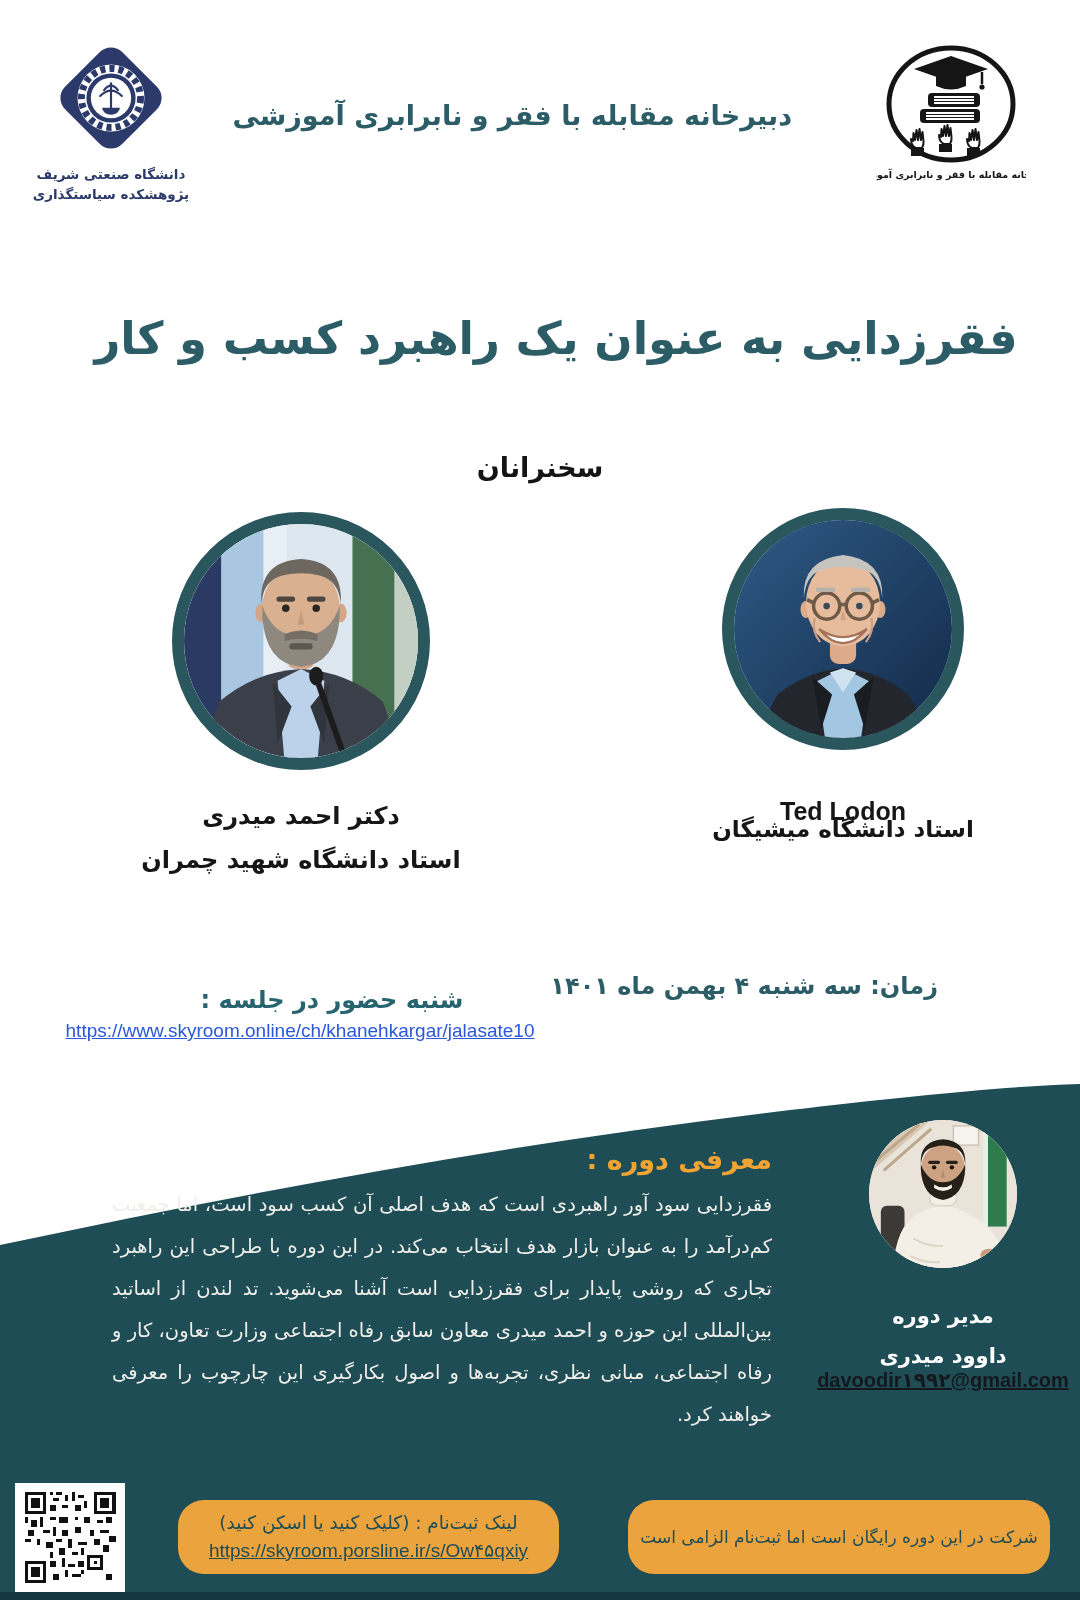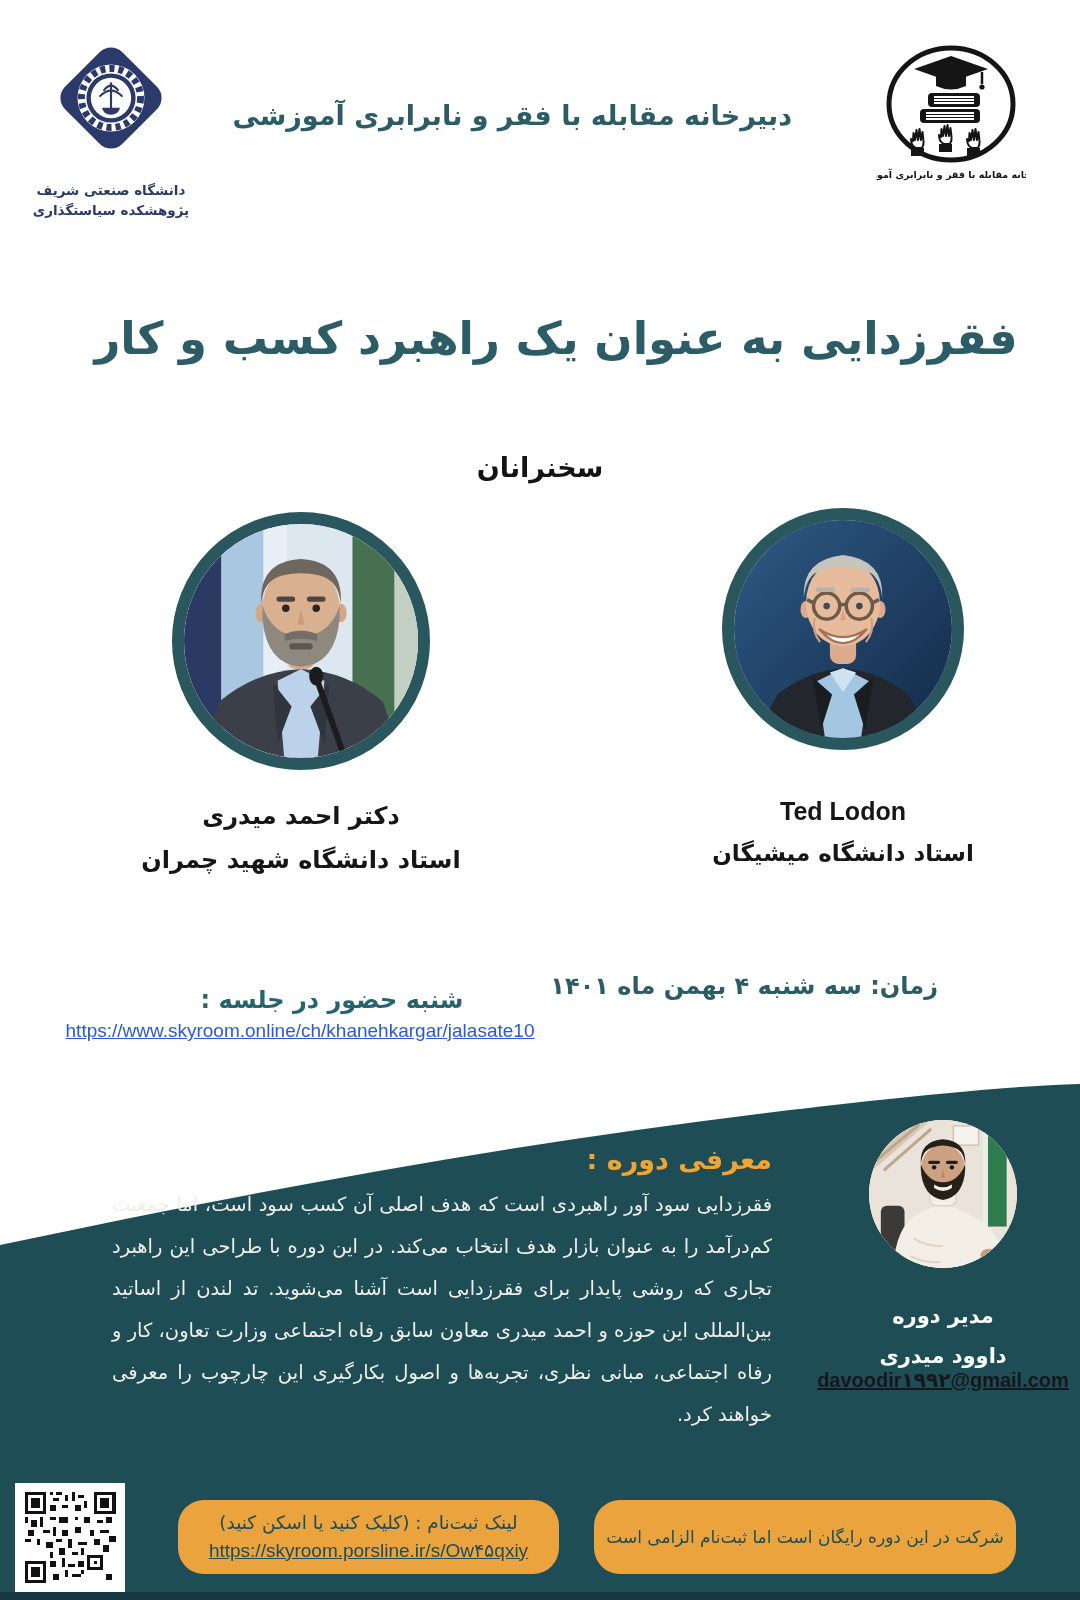--- a/index.html
+++ b/index.html
@@ -3,41 +3,41 @@
 <meta charset="utf-8">
 <style>
   html,body{margin:0;padding:0;background:#888;}
   .poster{
     position:relative;width:1080px;height:1600px;background:#ffffff;
     overflow:hidden;font-family:"DejaVu Sans",sans-serif;margin:0 auto;
   }
   
   .uni-logo-block{position:absolute;left:28px;top:34px;width:166px;text-align:center;}
   .uni-logo-block svg{display:block;margin:0 auto;}
-  .uni-name{direction:rtl;color:#2b3a6b;font-weight:bold;font-size:13.5px;line-height:1.5;margin-top:18px;}
+  .uni-name{direction:rtl;color:#2b3a6b;font-weight:bold;font-size:13.5px;line-height:1.5;margin-top:2px;}
   .org-lines{position:absolute;right:288px;top:102px;direction:rtl;text-align:right;
     color:#2c5d66;font-weight:bold;font-size:27px;line-height:1.0;}
   .org-lines .l1{margin-bottom:30px;}
   .sec-logo{position:absolute;left:876px;top:40px;width:150px;}
   
   .event-title{position:absolute;left:0;right:0;top:312px;text-align:center;direction:rtl;
     color:#2c5d66;font-weight:bold;font-size:45px;white-space:nowrap;padding-left:32px;}
   .speakers-heading{position:absolute;left:0;right:0;top:452px;text-align:center;direction:rtl;
     color:#141414;font-weight:bold;font-size:27px;}
   .photo-ring{position:absolute;border-radius:50%;overflow:hidden;border:12px solid #2a565e;box-sizing:border-box;background:#dfe6ee;}
   .photo-ring svg{display:block;width:100%;height:100%;}
   .ring-left{left:172px;top:512px;width:258px;height:258px;}
   .ring-right{left:722px;top:508px;width:242px;height:242px;}
   .speaker-name{position:absolute;width:320px;text-align:center;font-weight:bold;color:#161616;}
   .name-fa{direction:rtl;font-size:24px;}
   .name-en{font-family:"Liberation Sans",sans-serif;font-size:25px;}
   .nm1{left:141px;top:802px;}
   .af1{left:141px;top:846px;}
   .nm2{left:683px;top:797px;}
-  .af2{left:683px;top:840px;font-size:23px;}
+  .af2{left:683px;top:816px;font-size:23px;}
   
   .session-time{position:absolute;right:142px;top:972px;direction:rtl;color:#2c5d66;font-weight:bold;font-size:24px;}
   .link-label{position:absolute;left:182px;top:986px;width:300px;text-align:center;direction:rtl;
     color:#27646f;font-weight:bold;font-size:24px;}
   .link-url{position:absolute;left:20px;top:1020px;width:560px;text-align:center;
     font-family:"Liberation Sans","DejaVu Sans",sans-serif;font-size:19px;color:#2b58d9;
     text-decoration:underline;cursor:pointer;}
   
   .curve-svg{position:absolute;left:0;top:1060px;width:1080px;height:540px;}
   .bottom-strip{position:absolute;left:0;top:1592px;width:1080px;height:8px;background:#153741;}
@@ -51,21 +51,21 @@
   .mgr-name{margin-top:16px;direction:rtl;color:#ffffff;font-weight:bold;font-size:21px;}
   .mgr-email{font-family:"Liberation Sans","DejaVu Sans",sans-serif;
     color:#14181c;font-weight:bold;font-size:20px;text-decoration:underline;cursor:pointer;}
   
   .qr-box{position:absolute;left:15px;top:1483px;width:110px;height:109px;background:#ffffff;
     padding:9px;box-sizing:border-box;}
   .qr-box svg{display:block;width:100%;height:100%;}
   .btn{position:absolute;top:1500px;height:74px;background:#eba33d;border-radius:26px;
     display:flex;flex-direction:column;align-items:center;justify-content:center;box-sizing:border-box;}
   .btn-register{left:178px;width:381px;cursor:pointer;}
-  .btn-note{left:594px;width:422px;align-items:center;}
+  .btn-note{left:628px;width:422px;align-items:center;}
   .btn-line{direction:rtl;color:#1e4d56;font-size:18.5px;line-height:1.45;white-space:nowrap;}
   .btn-url{font-family:"Liberation Sans","DejaVu Sans",sans-serif;color:#1e4d56;font-size:19px;
     text-decoration:underline;line-height:1.45;white-space:nowrap;}
   .note-line{direction:rtl;color:#1e4d56;font-size:17px;white-space:nowrap;}
 </style>
 </head>
 <body>
 
 <div class="poster">
 

